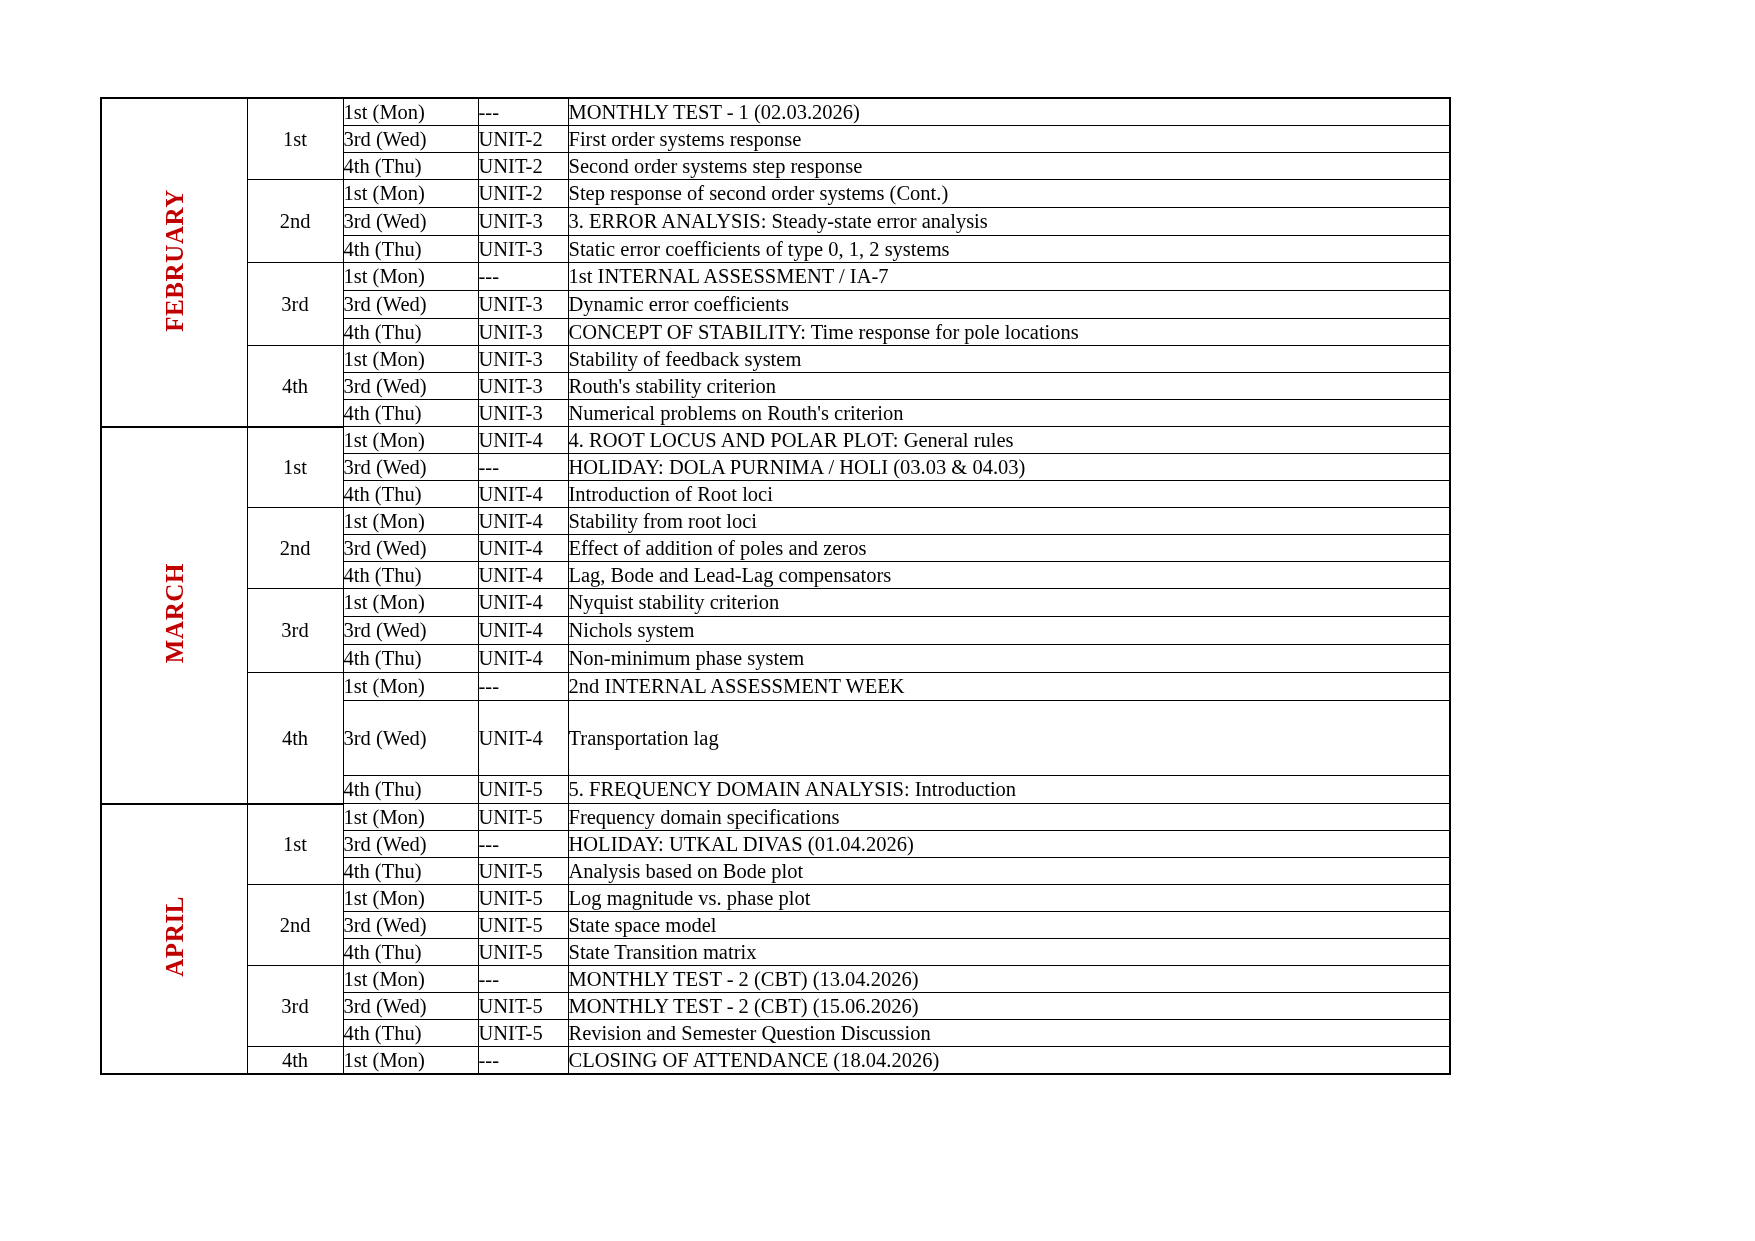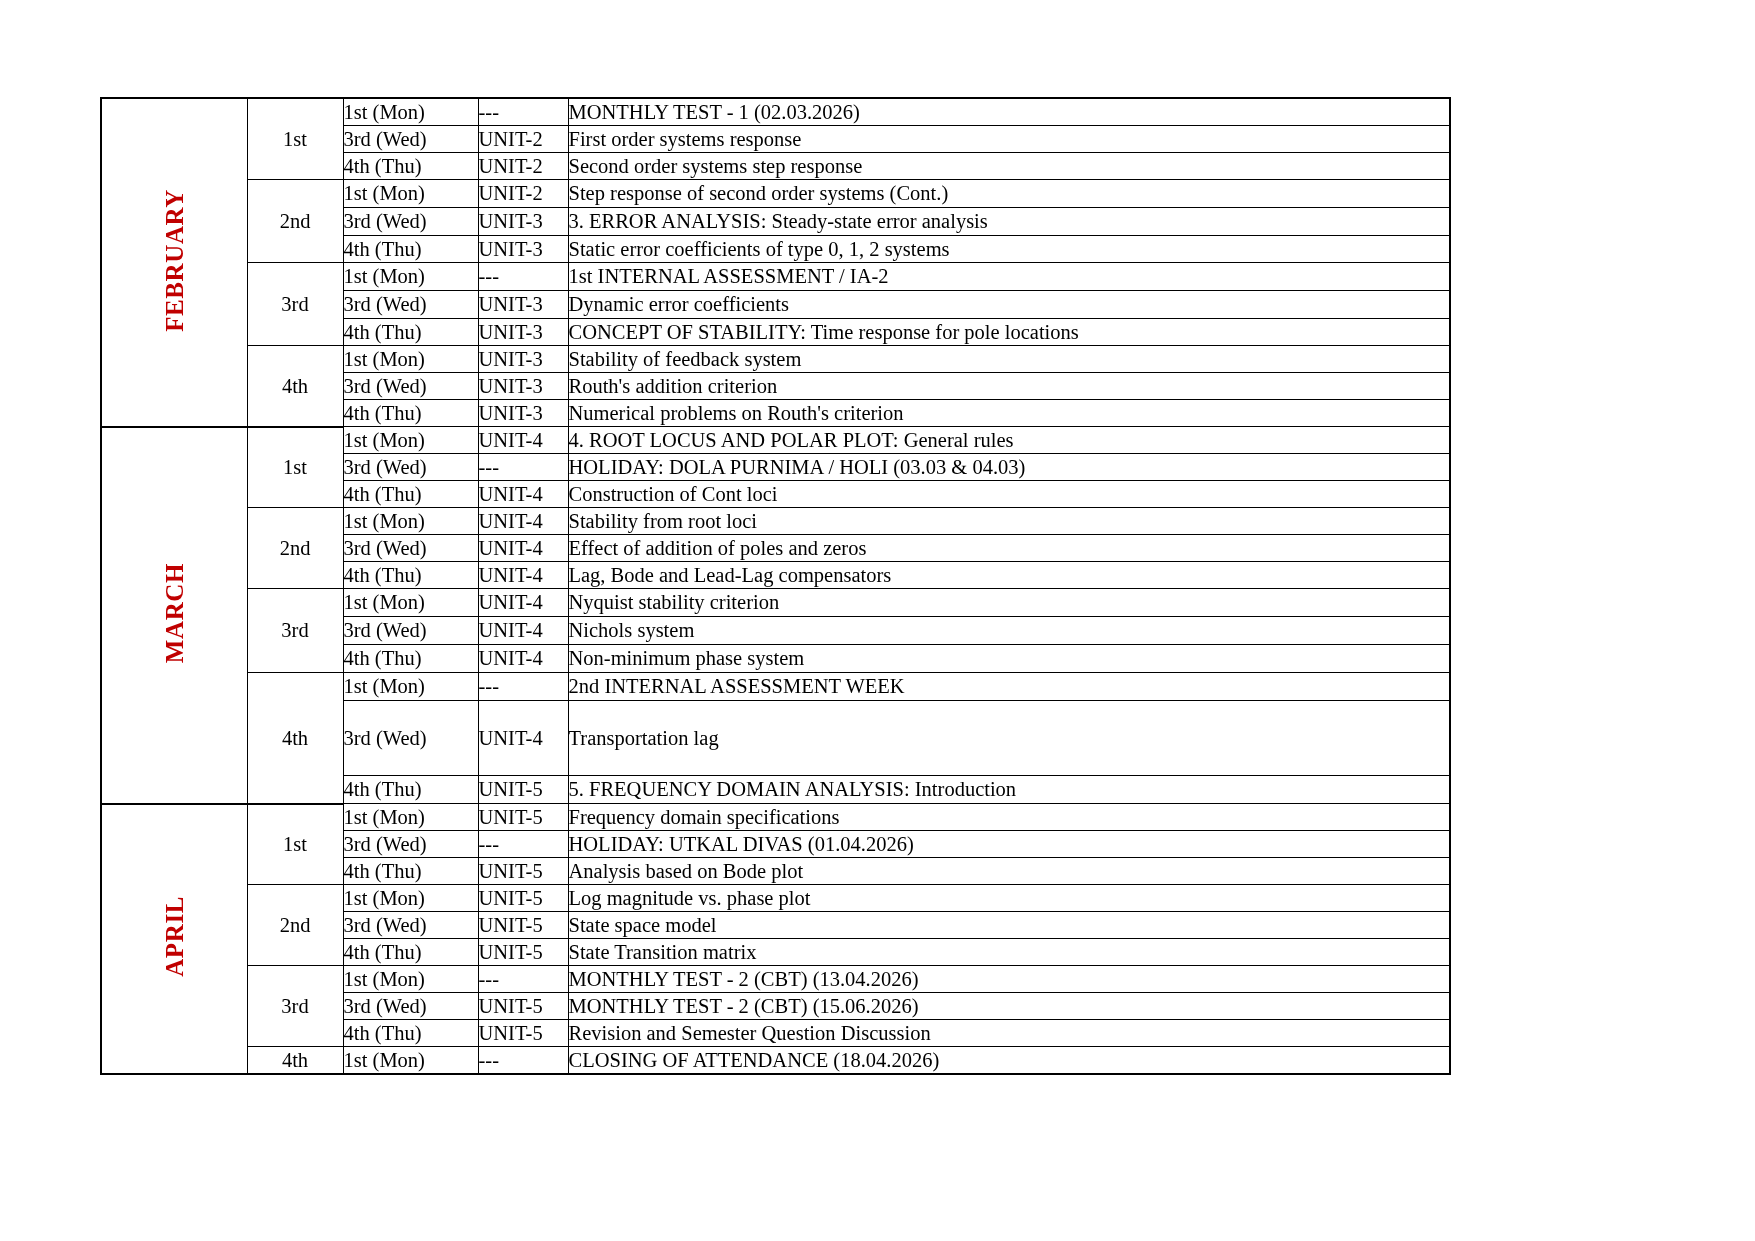--- a/index.html
+++ b/index.html
@@ -143,42 +143,42 @@
         </tr>
         <tr class="r-h1 weekend-row">
           <td class="day-cell">4th (Thu)</td>
           <td class="unit-cell">UNIT-3</td>
           <td class="topic-cell">Static error coefficients of type 0, 1, 2 systems</td>
         </tr>
         <tr class="r-h2 weekstart">
           <td class="week-cell" rowspan="3">3rd</td>
           <td class="day-cell">1st (Mon)</td>
           <td class="unit-cell">---</td>
-          <td class="topic-cell">1st INTERNAL ASSESSMENT / IA-2</td>
+          <td class="topic-cell">1st INTERNAL ASSESSMENT / IA-7</td>
         </tr>
         <tr class="r-h2">
           <td class="day-cell">3rd (Wed)</td>
           <td class="unit-cell">UNIT-3</td>
           <td class="topic-cell">Dynamic error coefficients</td>
         </tr>
         <tr class="r-h1 weekend-row">
           <td class="day-cell">4th (Thu)</td>
           <td class="unit-cell">UNIT-3</td>
           <td class="topic-cell">CONCEPT OF STABILITY: Time response for pole locations</td>
         </tr>
         <tr class="r-h1 weekstart">
           <td class="week-cell" rowspan="3">4th</td>
           <td class="day-cell">1st (Mon)</td>
           <td class="unit-cell">UNIT-3</td>
           <td class="topic-cell">Stability of feedback system</td>
         </tr>
         <tr class="r-h1">
           <td class="day-cell">3rd (Wed)</td>
           <td class="unit-cell">UNIT-3</td>
-          <td class="topic-cell">Routh's addition criterion</td>
+          <td class="topic-cell">Routh's stability criterion</td>
         </tr>
         <tr class="r-h1 weekend-row monthend">
           <td class="day-cell">4th (Thu)</td>
           <td class="unit-cell">UNIT-3</td>
           <td class="topic-cell">Numerical problems on Routh's criterion</td>
         </tr>
         <tr class="r-h1 weekstart monthstart">
           <td class="month-cell" rowspan="12"><span class="month-label">MARCH</span></td>
           <td class="week-cell" rowspan="3">1st</td>
           <td class="day-cell">1st (Mon)</td>
@@ -186,21 +186,21 @@
           <td class="topic-cell">4. ROOT LOCUS AND POLAR PLOT: General rules</td>
         </tr>
         <tr class="r-h1">
           <td class="day-cell">3rd (Wed)</td>
           <td class="unit-cell">---</td>
           <td class="topic-cell holiday">HOLIDAY: DOLA PURNIMA / HOLI (03.03 &amp; 04.03)</td>
         </tr>
         <tr class="r-h1 weekend-row">
           <td class="day-cell">4th (Thu)</td>
           <td class="unit-cell">UNIT-4</td>
-          <td class="topic-cell">Construction of Cont loci</td>
+          <td class="topic-cell">Introduction of Root loci</td>
         </tr>
         <tr class="r-h1 weekstart">
           <td class="week-cell" rowspan="3">2nd</td>
           <td class="day-cell">1st (Mon)</td>
           <td class="unit-cell">UNIT-4</td>
           <td class="topic-cell">Stability from root loci</td>
         </tr>
         <tr class="r-h1">
           <td class="day-cell">3rd (Wed)</td>
           <td class="unit-cell">UNIT-4</td>

